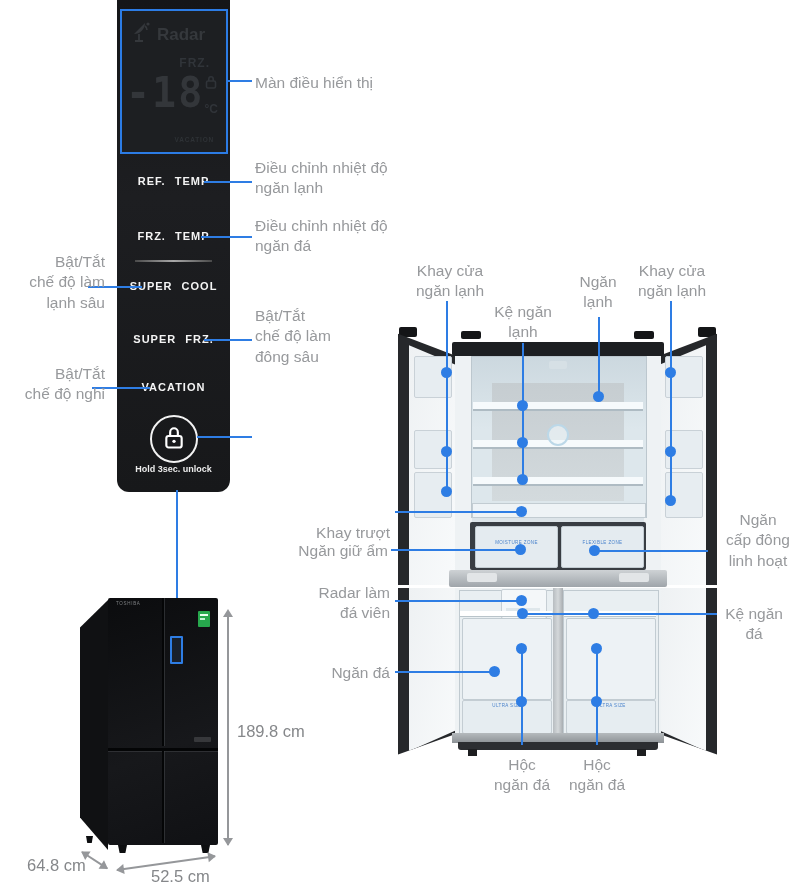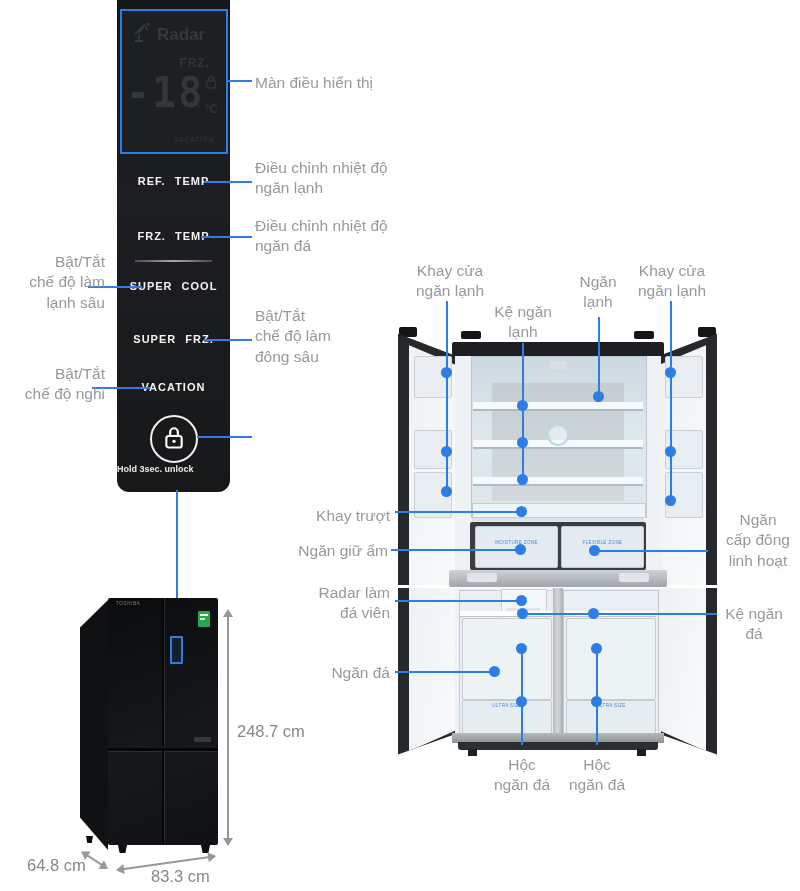--- a/index.html
+++ b/index.html
@@ -31,21 +31,21 @@
          font-size:40px;font-weight:bold;letter-spacing:2px;transform:scaleY(1.08);}
   .ptside{position:absolute;right:8px;top:64px;display:flex;flex-direction:column;align-items:center;gap:9px;}
   .punit{color:#303439;font-size:12px;font-weight:bold;}
   .pvac{position:absolute;right:12px;bottom:9px;color:#2e3236;font-size:6.5px;font-weight:bold;letter-spacing:.8px;}
   .pbtn{position:absolute;left:0;right:0;text-align:center;color:#f4f4f4;font-size:11px;
         font-weight:bold;letter-spacing:1px;word-spacing:5px;}
   .pdivider{position:absolute;left:18px;right:18px;top:260px;height:2px;
             background:linear-gradient(90deg,#4a4a4a,#a8a8a8,#4a4a4a);}
   .plock{position:absolute;left:50%;top:415px;transform:translateX(-50%);width:44px;height:44px;
          border:2px solid #f2f2f2;border-radius:50%;display:flex;align-items:center;justify-content:center;}
-  .phold{position:absolute;left:0;right:0;top:464px;color:#ececec;
+  .phold{position:absolute;left:0;right:0;top:464px;text-align:center;color:#ececec;
          font-size:9px;font-weight:bold;}
 
   
   .sf-side{position:absolute;left:80px;top:600px;width:28px;height:250px;background:#101113;
            -webkit-clip-path:polygon(100% 0,100% 100%,0 87%,0 11%);clip-path:polygon(100% 0,100% 100%,0 87%,0 11%);}
   .sf-front{position:absolute;left:108px;top:598px;width:110px;height:247px;border-radius:2px;
             background:linear-gradient(160deg,#0b0c0e,#17181b 60%,#101114);}
   .sf-brand{position:absolute;left:8px;top:3px;color:#7e8083;font-size:4.5px;letter-spacing:.7px;}
   .sf-energy{position:absolute;right:8px;top:13px;width:12px;height:16px;background:#27a84d;border-radius:1px;}
   .sf-energy i{position:absolute;left:2px;top:3px;width:8px;height:1.5px;background:#eafff0;display:block;}
@@ -179,23 +179,23 @@
     <div class="sf-inverter"></div>
   </div>
   <div class="sf-hl"></div>
   <div class="sf-foot" style="left:118px;top:845px;"></div>
   <div class="sf-foot" style="left:201px;top:845px;"></div>
   <div class="sf-foot" style="left:86px;top:836px;width:7px;height:7px;"></div>
 
   <div class="clinev" style="left:227px;top:613px;height:232px;background:#95979a;"></div>
   <div class="arr" style="left:223px;top:609px;border-left:5px solid transparent;border-right:5px solid transparent;border-bottom:8px solid #95979a;"></div>
   <div class="arr" style="left:223px;top:838px;border-left:5px solid transparent;border-right:5px solid transparent;border-top:8px solid #95979a;"></div>
-  <div class="dim" style="left:237px;top:722px;">248.7 cm</div>
+  <div class="dim" style="left:237px;top:722px;">189.8 cm</div>
   <div class="arrow-h" style="left:117px;top:869px;width:99px;transform:rotate(-8deg);transform-origin:left center;"></div>
-  <div class="dim" style="left:151px;top:867px;">83.3 cm</div>
+  <div class="dim" style="left:151px;top:867px;">52.5 cm</div>
   <div class="arrow-h" style="left:82px;top:851px;width:30px;transform:rotate(33deg);transform-origin:left center;"></div>
   <div class="dim" style="left:27px;top:856px;">64.8 cm</div>
 
   <div class="doorcap" style="left:399px;top:327px;width:18px;height:10px;"></div>
   <div class="doorcap" style="left:698px;top:327px;width:18px;height:10px;"></div>
   <div class="doorcap" style="left:461px;top:331px;width:20px;height:8px;"></div>
   <div class="doorcap" style="left:634px;top:331px;width:20px;height:8px;"></div>
 
   <div class="door" style="left:398px;top:330px;width:57px;height:255px;-webkit-clip-path:polygon(0 1.5%,100% 10%,100% 100%,0 100%);clip-path:polygon(0 1.5%,100% 10%,100% 100%,0 100%);">
     <div class="doorface" style="left:11px;top:0;width:46px;height:255px;-webkit-clip-path:polygon(0 6%,100% 13.5%,100% 100%,0 100%);clip-path:polygon(0 6%,100% 13.5%,100% 100%,0 100%);"></div>
@@ -297,21 +297,21 @@
   <div class="cdot" style="left:591px;top:696px;"></div>
 
   <div class="lbl ce" style="left:406px;top:261px;width:88px;">Khay cửa
 ngăn lạnh</div>
   <div class="lbl ce" style="left:479px;top:302px;width:88px;">Kệ ngăn
 lạnh</div>
   <div class="lbl ce" style="left:566px;top:272px;width:64px;">Ngăn
 lạnh</div>
   <div class="lbl ce" style="left:628px;top:261px;width:88px;">Khay cửa
 ngăn lạnh</div>
-  <div class="lbl ra" style="left:298px;top:506px;width:92px;">Khay trượt</div>
+  <div class="lbl ra" style="left:298px;top:523px;width:92px;">Khay trượt</div>
   <div class="lbl ra" style="left:285px;top:541px;width:103px;">Ngăn giữ ẩm</div>
   <div class="lbl ce" style="left:716px;top:510px;width:84px;">Ngăn
 cấp đông
 linh hoạt</div>
   <div class="lbl ra" style="left:298px;top:583px;width:92px;">Radar làm
 đá viên</div>
   <div class="lbl ce" style="left:714px;top:604px;width:80px;">Kệ ngăn
 đá</div>
   <div class="lbl ra" style="left:308px;top:663px;width:82px;">Ngăn đá</div>
   <div class="lbl ce" style="left:487px;top:755px;width:70px;">Hộc

